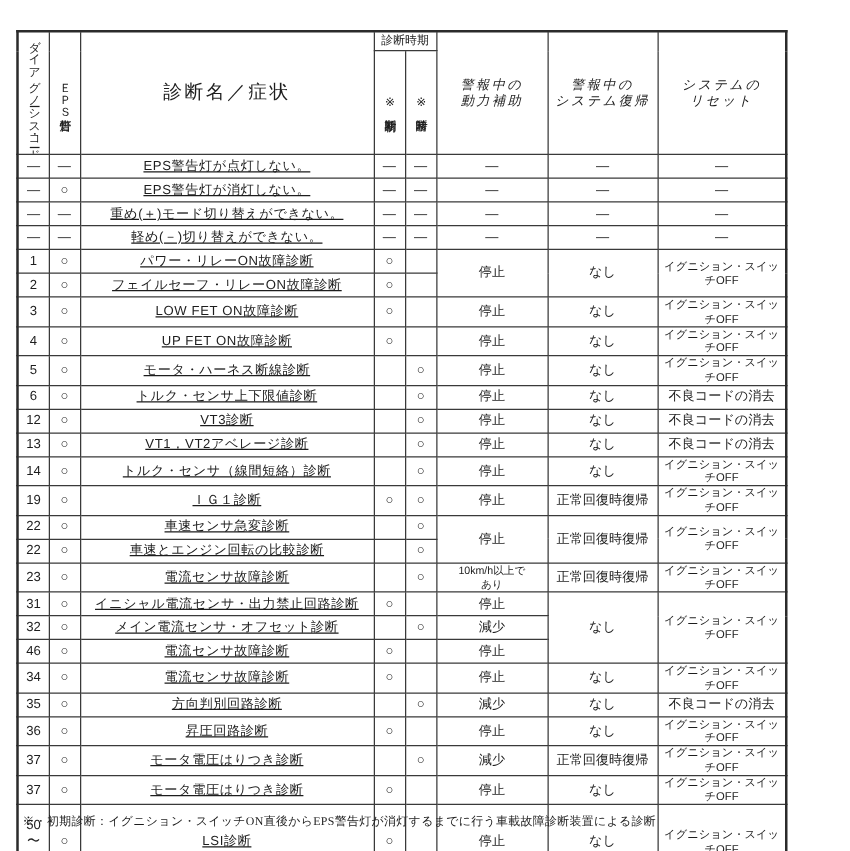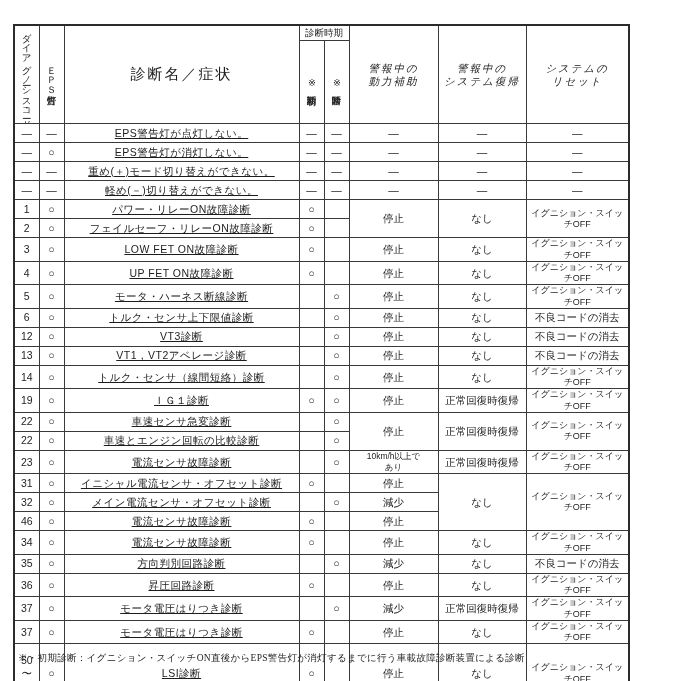--- a/index.html
+++ b/index.html
@@ -254,21 +254,21 @@
           <td></td>
           <td>○</td>
           <td class="sm2">10km/h以上で
 あり</td>
           <td>正常回復時復帰</td>
           <td class="sm">イグニション・スイッチOFF</td>
         </tr>
         <tr>
           <td>31</td>
           <td>○</td>
-          <td class="nm">イニシャル電流センサ・オフセット診断</td>
+          <td class="nm">イニシャル電流センサ・出力禁止回路診断</td>
           <td>○</td>
           <td></td>
           <td>停止</td>
           <td rowspan="3">なし</td>
           <td rowspan="3" class="sm">イグニション・スイッチOFF</td>
         </tr>
         <tr>
           <td>32</td>
           <td>○</td>
           <td class="nm">メイン電流センサ・オフセット診断</td>

